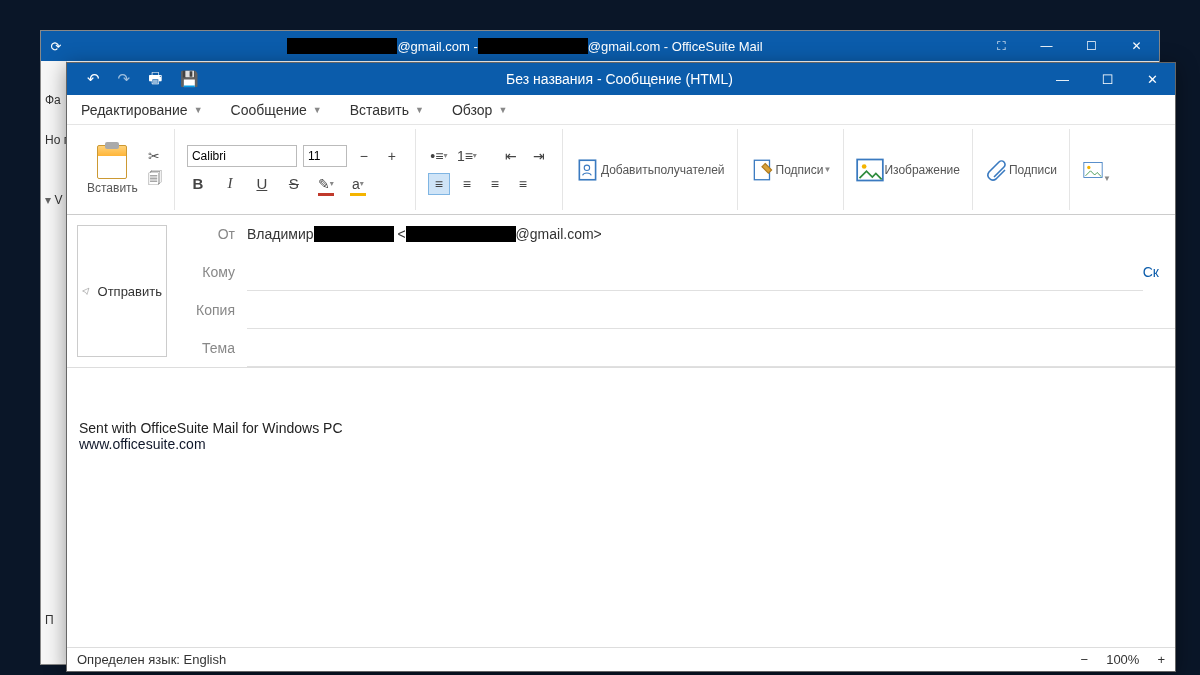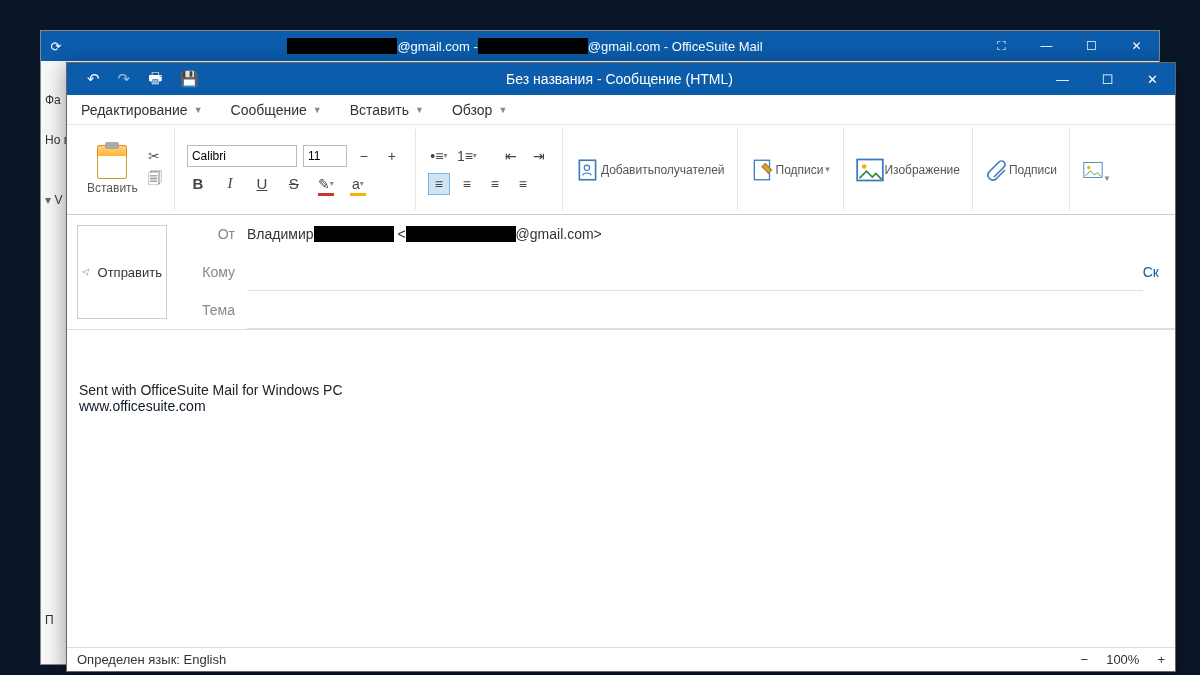--- a/index.html
+++ b/index.html
@@ -264,20 +264,24 @@
           <span class="redact2" style="width:110px"></span>
           <span>@gmail.com&gt;</span>
         </div>
       </div>
       <div class="field-row">
         <div class="field-label">Кому</div>
         <div class="field-val"></div>
         <div class="cc-link">Ск</div>
       </div>
       <div class="field-row">
+        <div class="field-label">Копия</div>
+        <div class="field-val"></div>
+      </div>
+      <div class="field-row">
         <div class="field-label">Тема</div>
         <div class="field-val"></div>
       </div>
     </div>
   </div>
 
   <div class="body-area">
     <br><br>
     <div>Sent with OfficeSuite Mail for Windows PC</div>
     <div class="link">www.officesuite.com</div>

